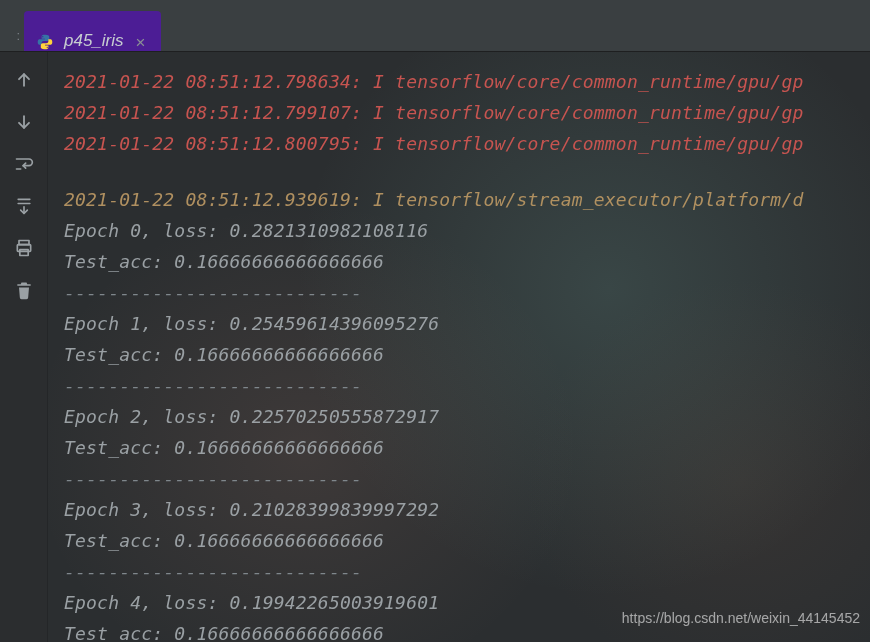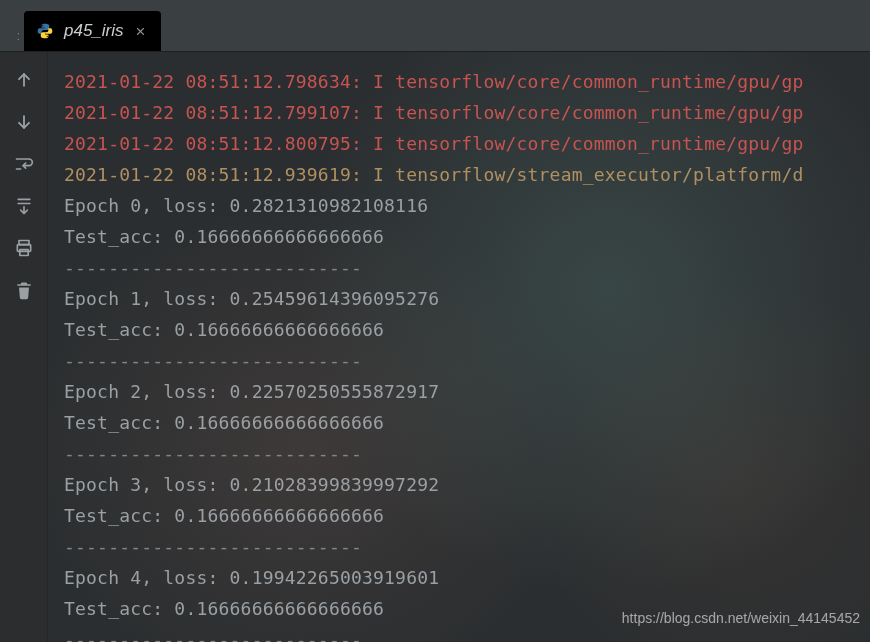--- a/index.html
+++ b/index.html
@@ -39,37 +39,38 @@
     height: 40px;
     display: flex;
     align-items: center;
     padding: 0 14px 0 12px;
     background: #3a3f41;
     border-top-left-radius: 4px;
     border-top-right-radius: 4px;
     gap: 10px;
     cursor: pointer;
   }
-  .tab.active { background: #000000; }
+  .tab.active { background: #4c1d95; align-items: flex-end; }
   .tab .py-icon {
     width: 18px; height: 18px; flex: 0 0 18px;
   }
   .tab .title {
     color: #c7cdd1; font-size: 17px; font-style: italic;
   }
   .tab .close {
     color: #8a9094; font-size: 17px; line-height: 1;
     padding: 0 2px;
   }
 
   .main {
     position: relative;
     z-index: 1;
     display: flex;
     height: calc(642px - 52px);
+    font-style: italic;
   }
 
   .gutter {
     width: 48px;
     flex: 0 0 48px;
     background: rgba(43,46,48,0.9);
     display: flex;
     flex-direction: column;
     align-items: center;
     padding-top: 14px;
@@ -92,21 +93,21 @@
     font-size: 18px;
     line-height: 31px;
     color: #9aa0a4;
     white-space: pre;
     overflow: hidden;
     position: relative;
     letter-spacing: 0.2px;
   }
   .line { display: block; }
   .err { color: #c75450; }
-  .warn { color: #b09060; }
+  .warn { color: #b09060; margin-top: 25px; }
   .sep { color: #7f878c; }
 
   .watermark {
     position: absolute;
     right: 10px;
     bottom: 16px;
     color: rgba(230,230,230,0.65);
     font-size: 14px;
     font-family: Arial, sans-serif;
     z-index: 3;

